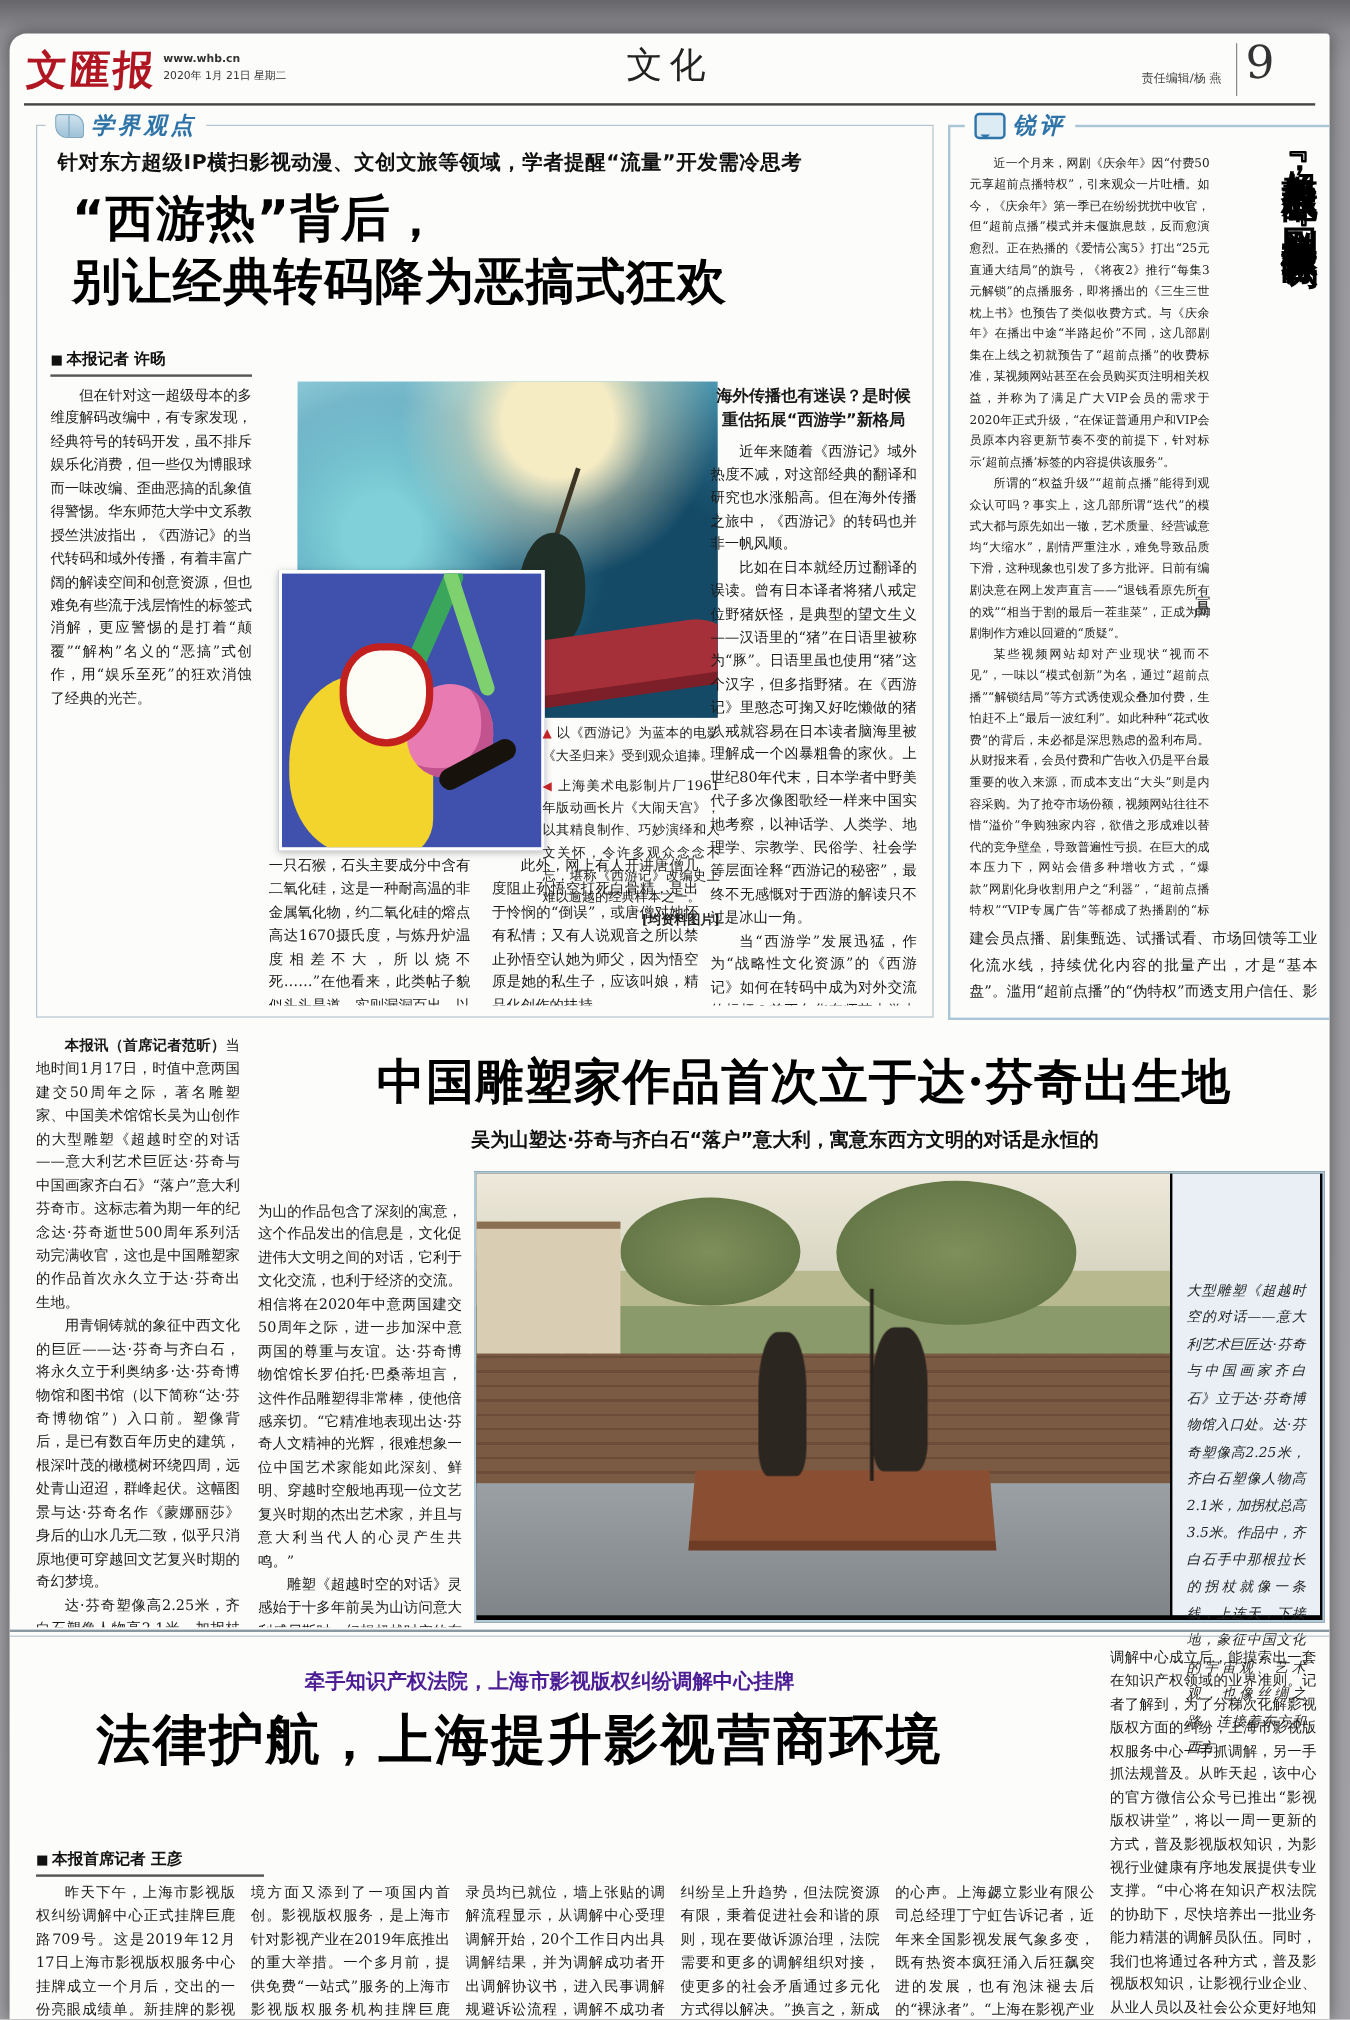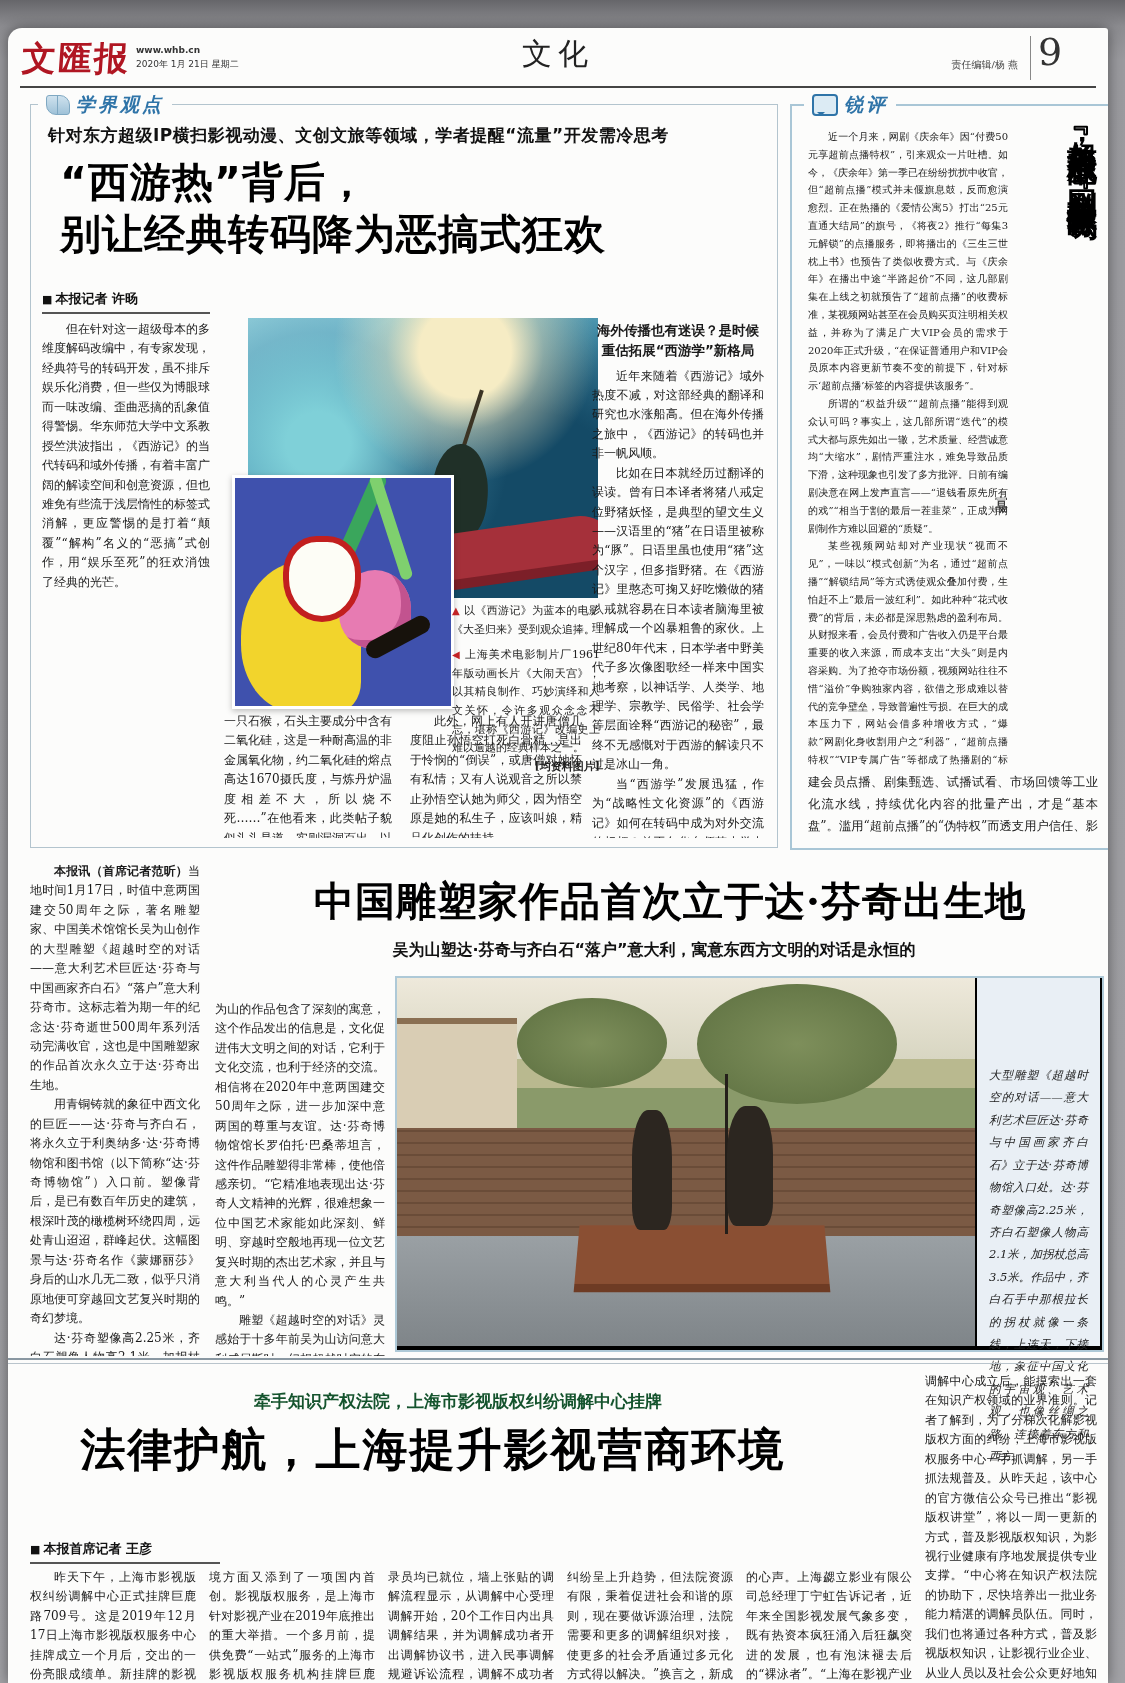--- a/index.html
+++ b/index.html
@@ -115,21 +115,21 @@
   .a3-photo .statue{position:absolute;width:40px;height:120px;background:#2c2620;border-radius:40% 40% 20% 20%;}
   .a3-photo .s1{left:235px;top:132px;}
   .a3-photo .s2{left:330px;top:128px;width:46px;}
   .a3-photo .cane{position:absolute;left:328px;top:96px;width:3px;height:160px;background:#241f1a;}
   .a3-capbox{left:580px;top:0;width:123px;height:368px;background:#e9eff5;padding:86px 12px 0 12px;box-sizing:border-box;}
   .a3-caption{font-size:11.5px;line-height:1.95;color:#222;text-align:justify;font-style:italic;}
   
   .dbl1{left:0;top:1330px;width:1100px;height:2px;background:#8a98a2;}
   .dbl2{left:0;top:1335px;width:1100px;height:1px;background:#b9c4cc;}
   
-  .a4-kicker{left:100px;top:1362px;width:700px;text-align:center;font-size:17px;font-weight:bold;color:#14532d;
+  .a4-kicker{left:100px;top:1362px;width:700px;text-align:center;font-size:17px;font-weight:bold;color:#4c1d95;
       font-family:"DejaVu Sans",sans-serif;}
   .a4-headline{left:30px;top:1392px;width:790px;text-align:center;font-size:45px;font-weight:900;color:#000;
       font-family:"DejaVu Serif","Liberation Serif",serif;letter-spacing:2px;}
   .a4-byline{left:22px;top:1512px;width:190px;}
   .a4-c{top:1540px;height:118px;}
   .a4-c1{left:22px;} .a4-c2{left:201px;} .a4-c3{left:380px;} .a4-c4{left:559px;} .a4-c5{left:738px;}
   .a4-c1,.a4-c2,.a4-c3,.a4-c4,.a4-c5{width:166px;position:absolute;}
   .a4-c6{left:917px;top:1344px;width:172px;height:312px;}
   .sq{font-size:11px;margin-right:3px;}
 </style>

